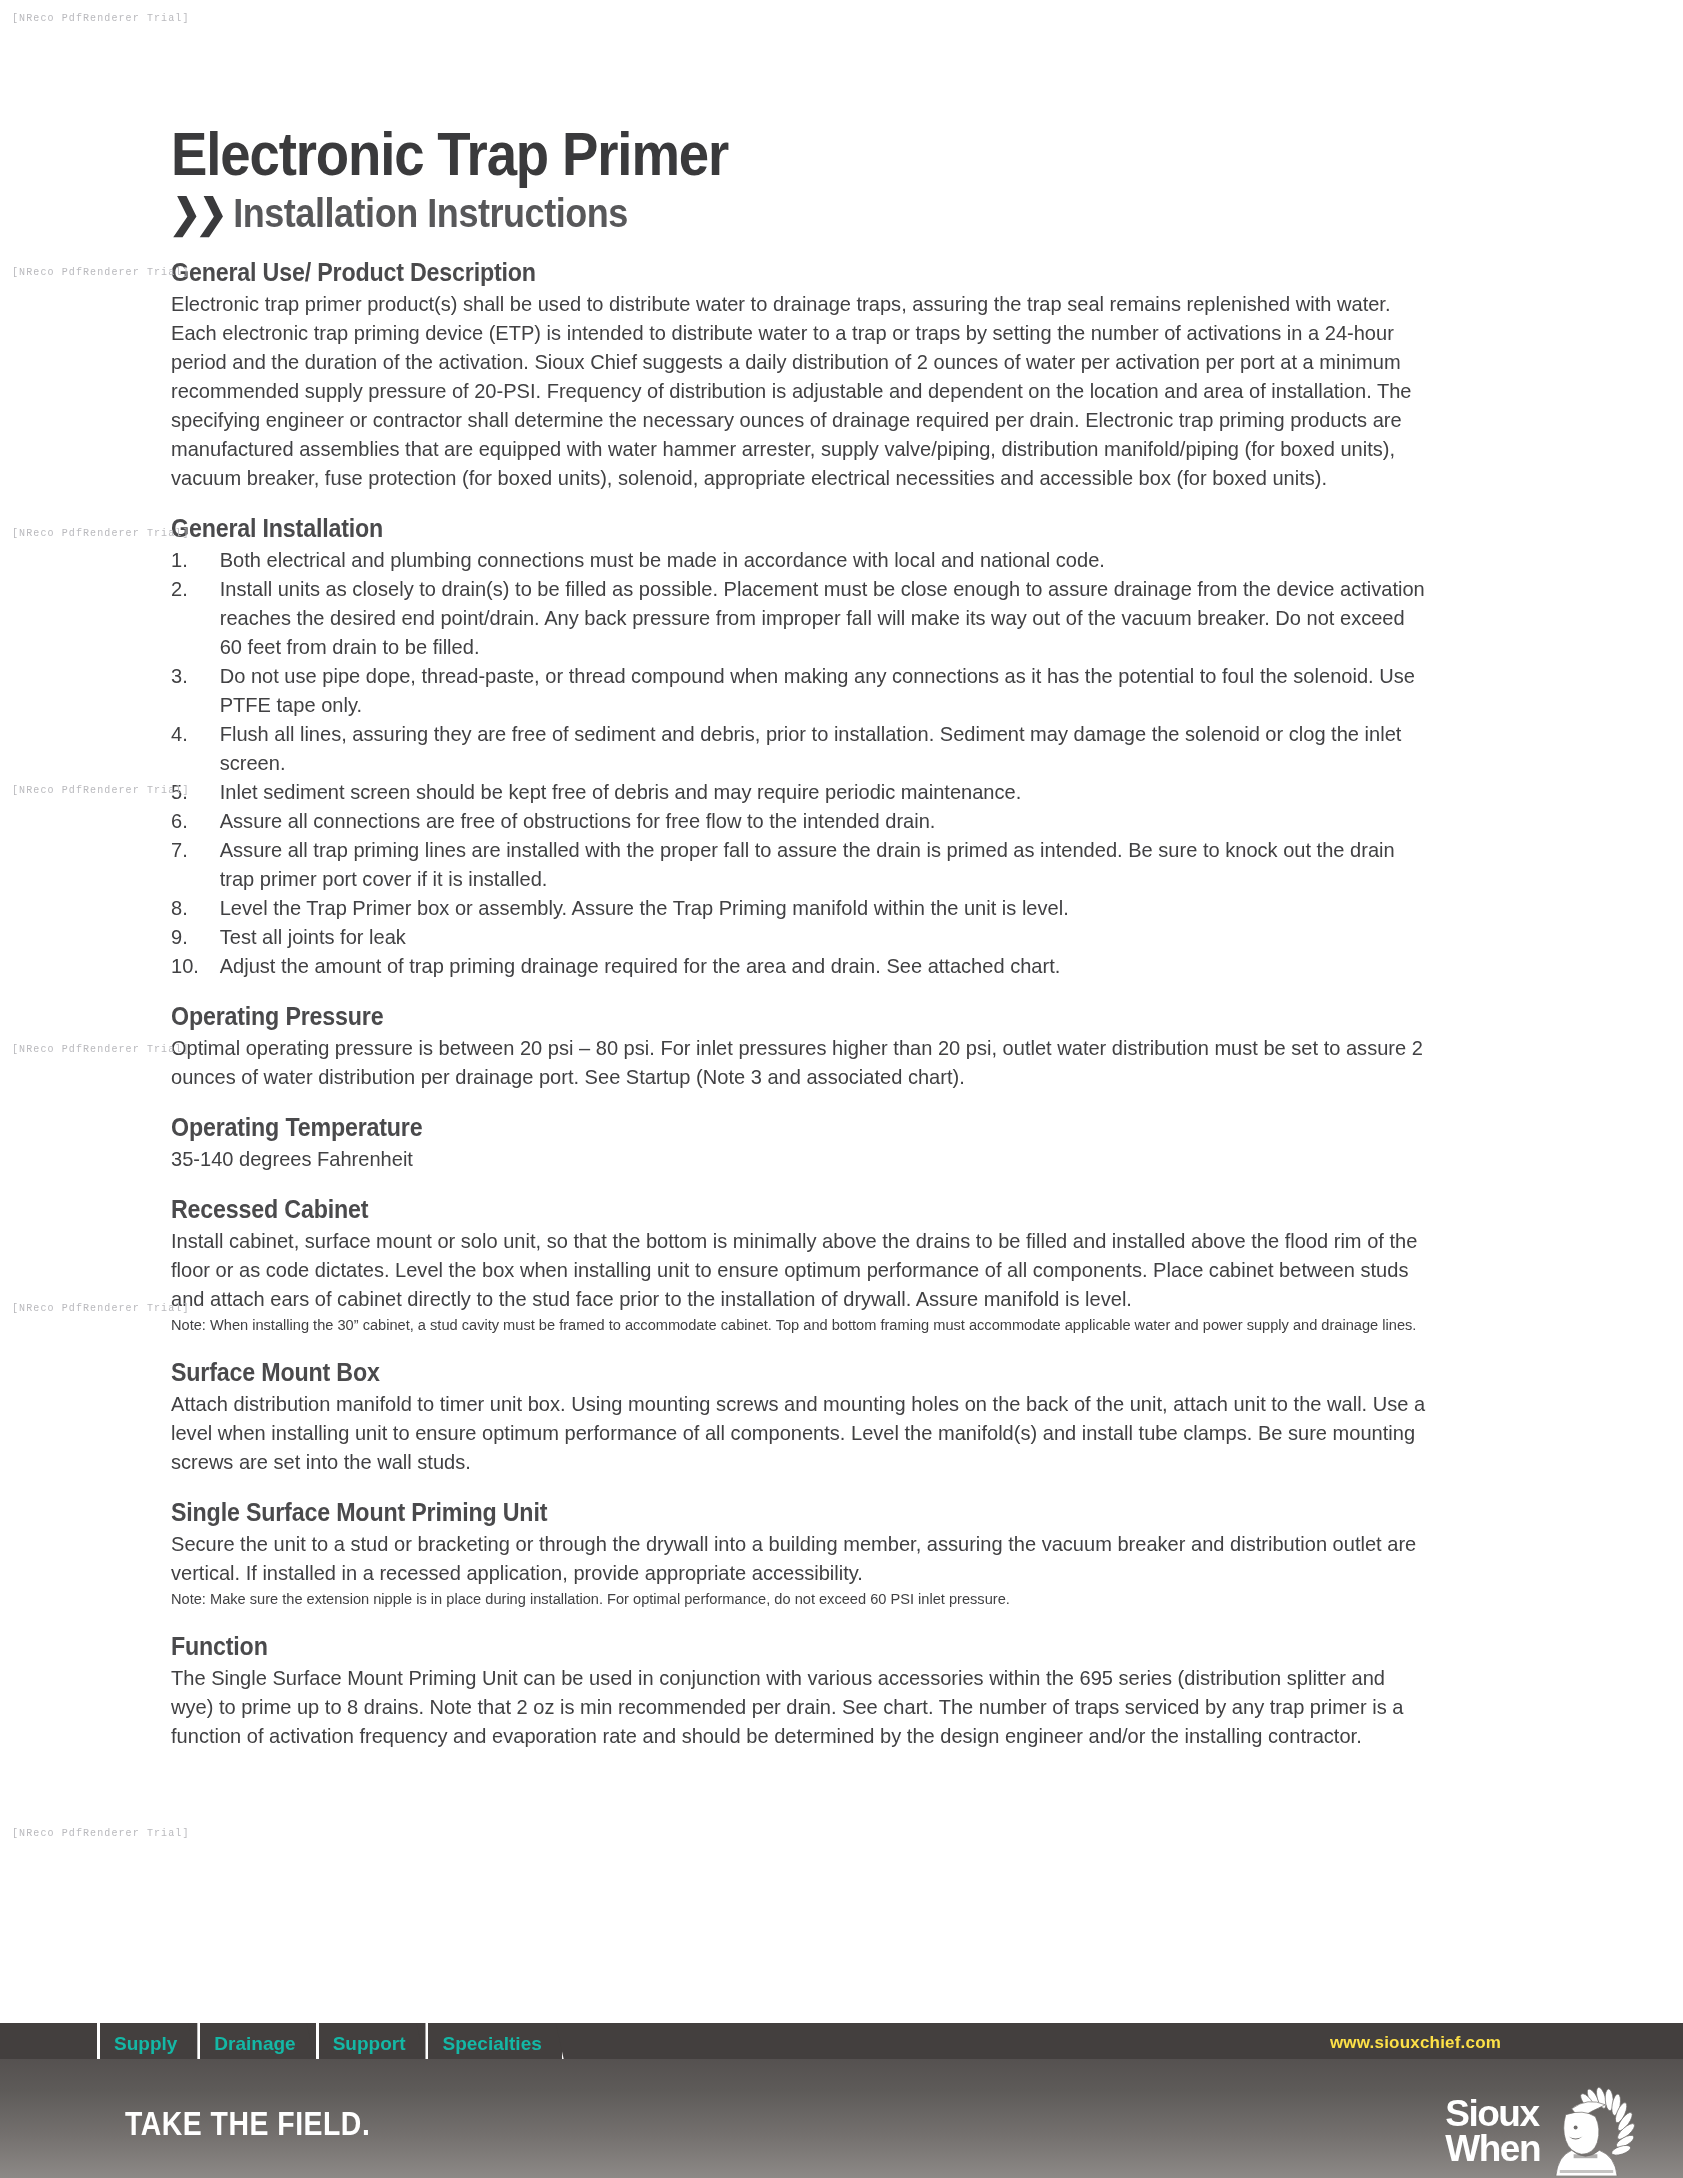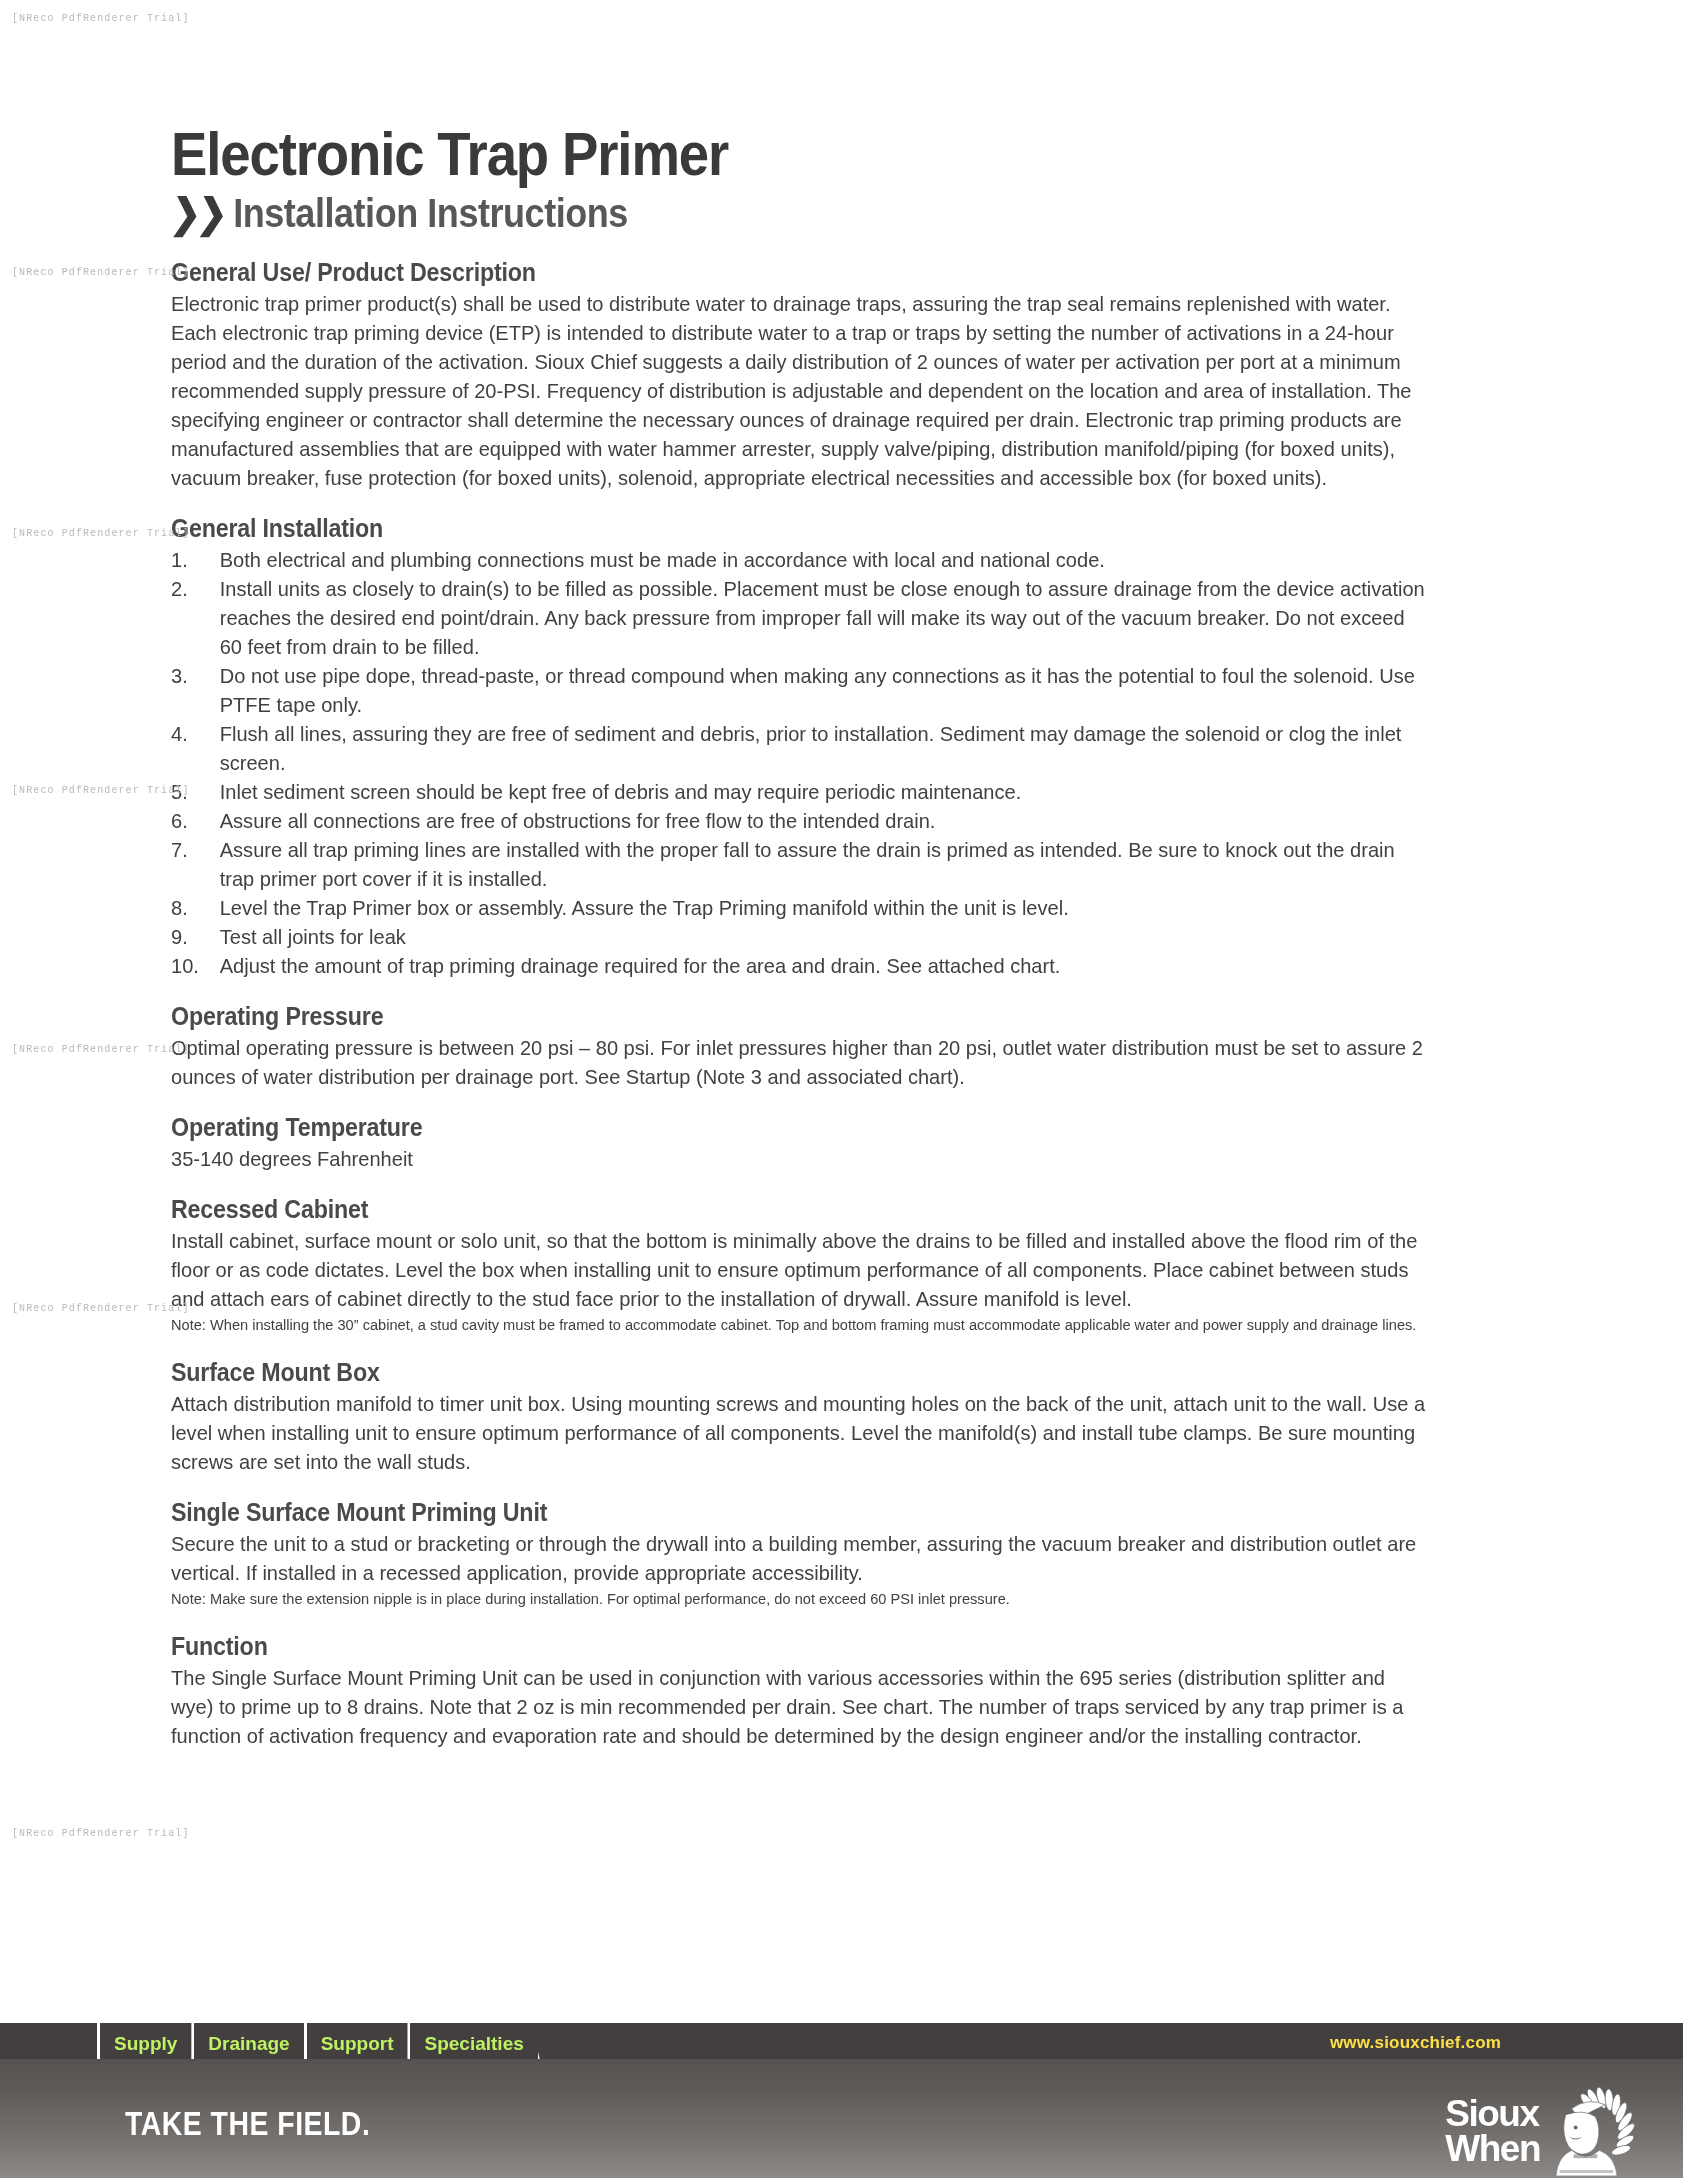--- a/index.html
+++ b/index.html
@@ -163,24 +163,24 @@
     top: 0;
     height: 36px;
     display: flex;
     align-items: stretch;
   }
   .tab {
     position: relative;
     height: 41px;
     display: flex;
     align-items: center;
-    padding: 0 14px 0 14px;
+    padding: 0 20px 0 14px;
     background: #433f3e;
     border-left: 3px solid #ffffff;
-    color: #bef264;
+    color: #14b8a6;
     font-family: "Liberation Sans Narrow", "Liberation Sans", sans-serif;
     font-weight: bold;
     font-size: 19px;
     white-space: nowrap;
     box-sizing: border-box;
     clip-path: polygon(0 0, calc(100% - 9px) 0, 100% 100%, 0 100%);
   }
   .tab:last-child {
     border-right: 3px solid #ffffff;
     clip-path: polygon(0 0, calc(100% - 9px) 0, 100% 100%, 0 100%);

